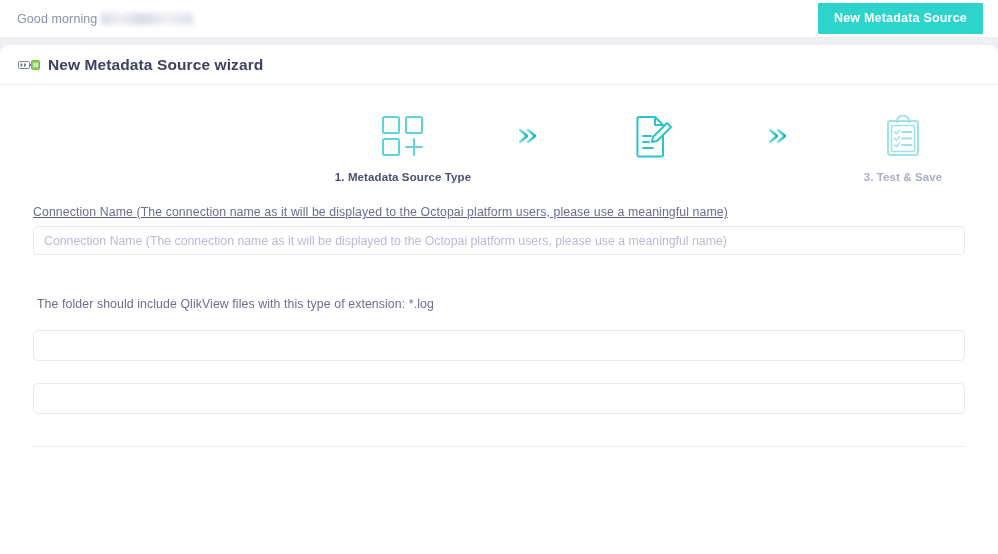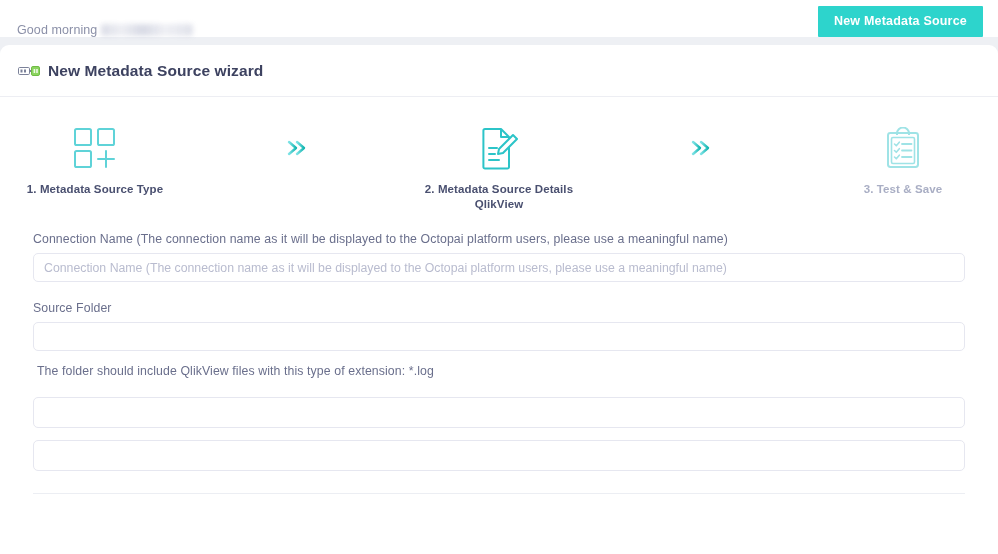--- a/index.html
+++ b/index.html
@@ -14,21 +14,21 @@
     color: #5b5f7b;
     overflow: hidden;
     position: relative;
   }
 
   
   .topbar {
     height: 37px;
     background: #ffffff;
     display: flex;
-    align-items: flex-end;
+    align-items: center;
     justify-content: space-between;
     padding: 0 15px 0 17px;
     box-sizing: border-box;
     position: relative;
   }
   .greeting {
     display: flex;
     align-items: center;
     font-size: 12.5px;
     color: #8b90a8;
@@ -74,21 +74,21 @@
     position: absolute;
     left: 0;
     right: 0;
     top: 45px;
     bottom: 0;
     background: #ffffff;
     border-top-left-radius: 9px;
     border-top-right-radius: 9px;
   }
   .card-head {
-    height: 52px;
+    height: 40px;
     display: flex;
     align-items: center;
     padding-left: 18px;
     border-bottom: 1px solid #edeef3;
     box-sizing: border-box;
   }
   .plug-icon {
     width: 22px;
     height: 14px;
     margin-right: 8px;
@@ -99,21 +99,21 @@
     font-size: 15.5px;
     font-weight: bold;
     color: #3d4260;
     letter-spacing: .1px;
   }
 
   
   .stepper {
     display: flex;
     align-items: flex-start;
-    justify-content: space-between;
+    justify-content: flex-end;
     padding-top: 28px;
     padding-bottom: 8px;
   }
   .step {
     width: 190px;
     display: flex;
     flex-direction: column;
     align-items: center;
   }
   .step-icon {
@@ -140,21 +140,21 @@
     justify-content: center;
     align-items: center;
     height: 46px;
     margin-top: 0;
   }
 
   
   .form {
     padding: 12px 33px 0 33px;
   }
-  .field { margin-bottom: 0; }
+  .field { margin-bottom: 10px; text-decoration: underline; }
   .field-label {
     font-size: 12.3px;
     color: #6a6f8c;
     letter-spacing: .1px;
     margin-bottom: 7px;
     display: block;
   }
   .field-label b { font-weight: bold; color: #55596f; }
   .text-input {
     width: 100%;
@@ -253,24 +253,20 @@
       <div class="step-icon">
         <svg width="40" height="44" viewBox="0 0 40 44">
           <path d="M6 3 h16 l8 8 v30 a1.6 1.6 0 0 1 -1.6 1.6 H6 a1.6 1.6 0 0 1 -1.6 -1.6 V4.6 A1.6 1.6 0 0 1 6 3 z" fill="none" stroke="#2cc4c8" stroke-width="2" stroke-linejoin="round"></path>
           <path d="M22 3 v8 h8" fill="none" stroke="#2cc4c8" stroke-width="2" stroke-linejoin="round"></path>
           <line x1="10" y1="22" x2="18" y2="22" stroke="#2cc4c8" stroke-width="2" stroke-linecap="round"></line>
           <line x1="10" y1="28" x2="16" y2="28" stroke="#2cc4c8" stroke-width="2" stroke-linecap="round"></line>
           <line x1="10" y1="34" x2="20" y2="34" stroke="#2cc4c8" stroke-width="2" stroke-linecap="round"></line>
           <path d="M34 9 l4 4 -14 14 -5 1 1 -5 z" fill="#ffffff" stroke="#2cc4c8" stroke-width="2" stroke-linejoin="round"></path>
         </svg>
       </div>
-      <div class="step-label">
-        <span>2. Metadata Source Details</span><br>
-        <span>QlikView</span>
-      </div>
     </div>
 
     <div class="arrow">
       <svg width="22" height="18" viewBox="0 0 22 18">
         <defs>
           <linearGradient id="ag2" x1="0" y1="0" x2="1" y2="0">
             <stop offset="0%" stop-color="#7fe3e6"></stop>
             <stop offset="100%" stop-color="#12b5b0"></stop>
           </linearGradient>
         </defs>
@@ -302,24 +298,20 @@
 
   <div class="form">
 
     <div class="field">
       <label class="field-label">Connection Name (The connection name as it will be displayed to the Octopai platform users, please use a meaningful name)</label>
       <input class="text-input" type="text" placeholder="Connection Name (The connection name as it will be displayed to the Octopai platform users, please use a meaningful name)" style="">
     </div>
 
     <div class="spacer-20"></div>
 
-    <div class="field">
-      <label class="field-label">Source Folder</label>
-      <input class="text-input" type="text" placeholder="" style="">
-    </div>
 
     <p class="helper-text">The folder should include QlikView files with this type of extension: *.log</p>
 
     <div class="spacer-20"></div>
 
     <div class="field">
       <input class="text-input input-tall" type="text" placeholder="" style="">
     </div>
 
     <div class="spacer-12"></div>

